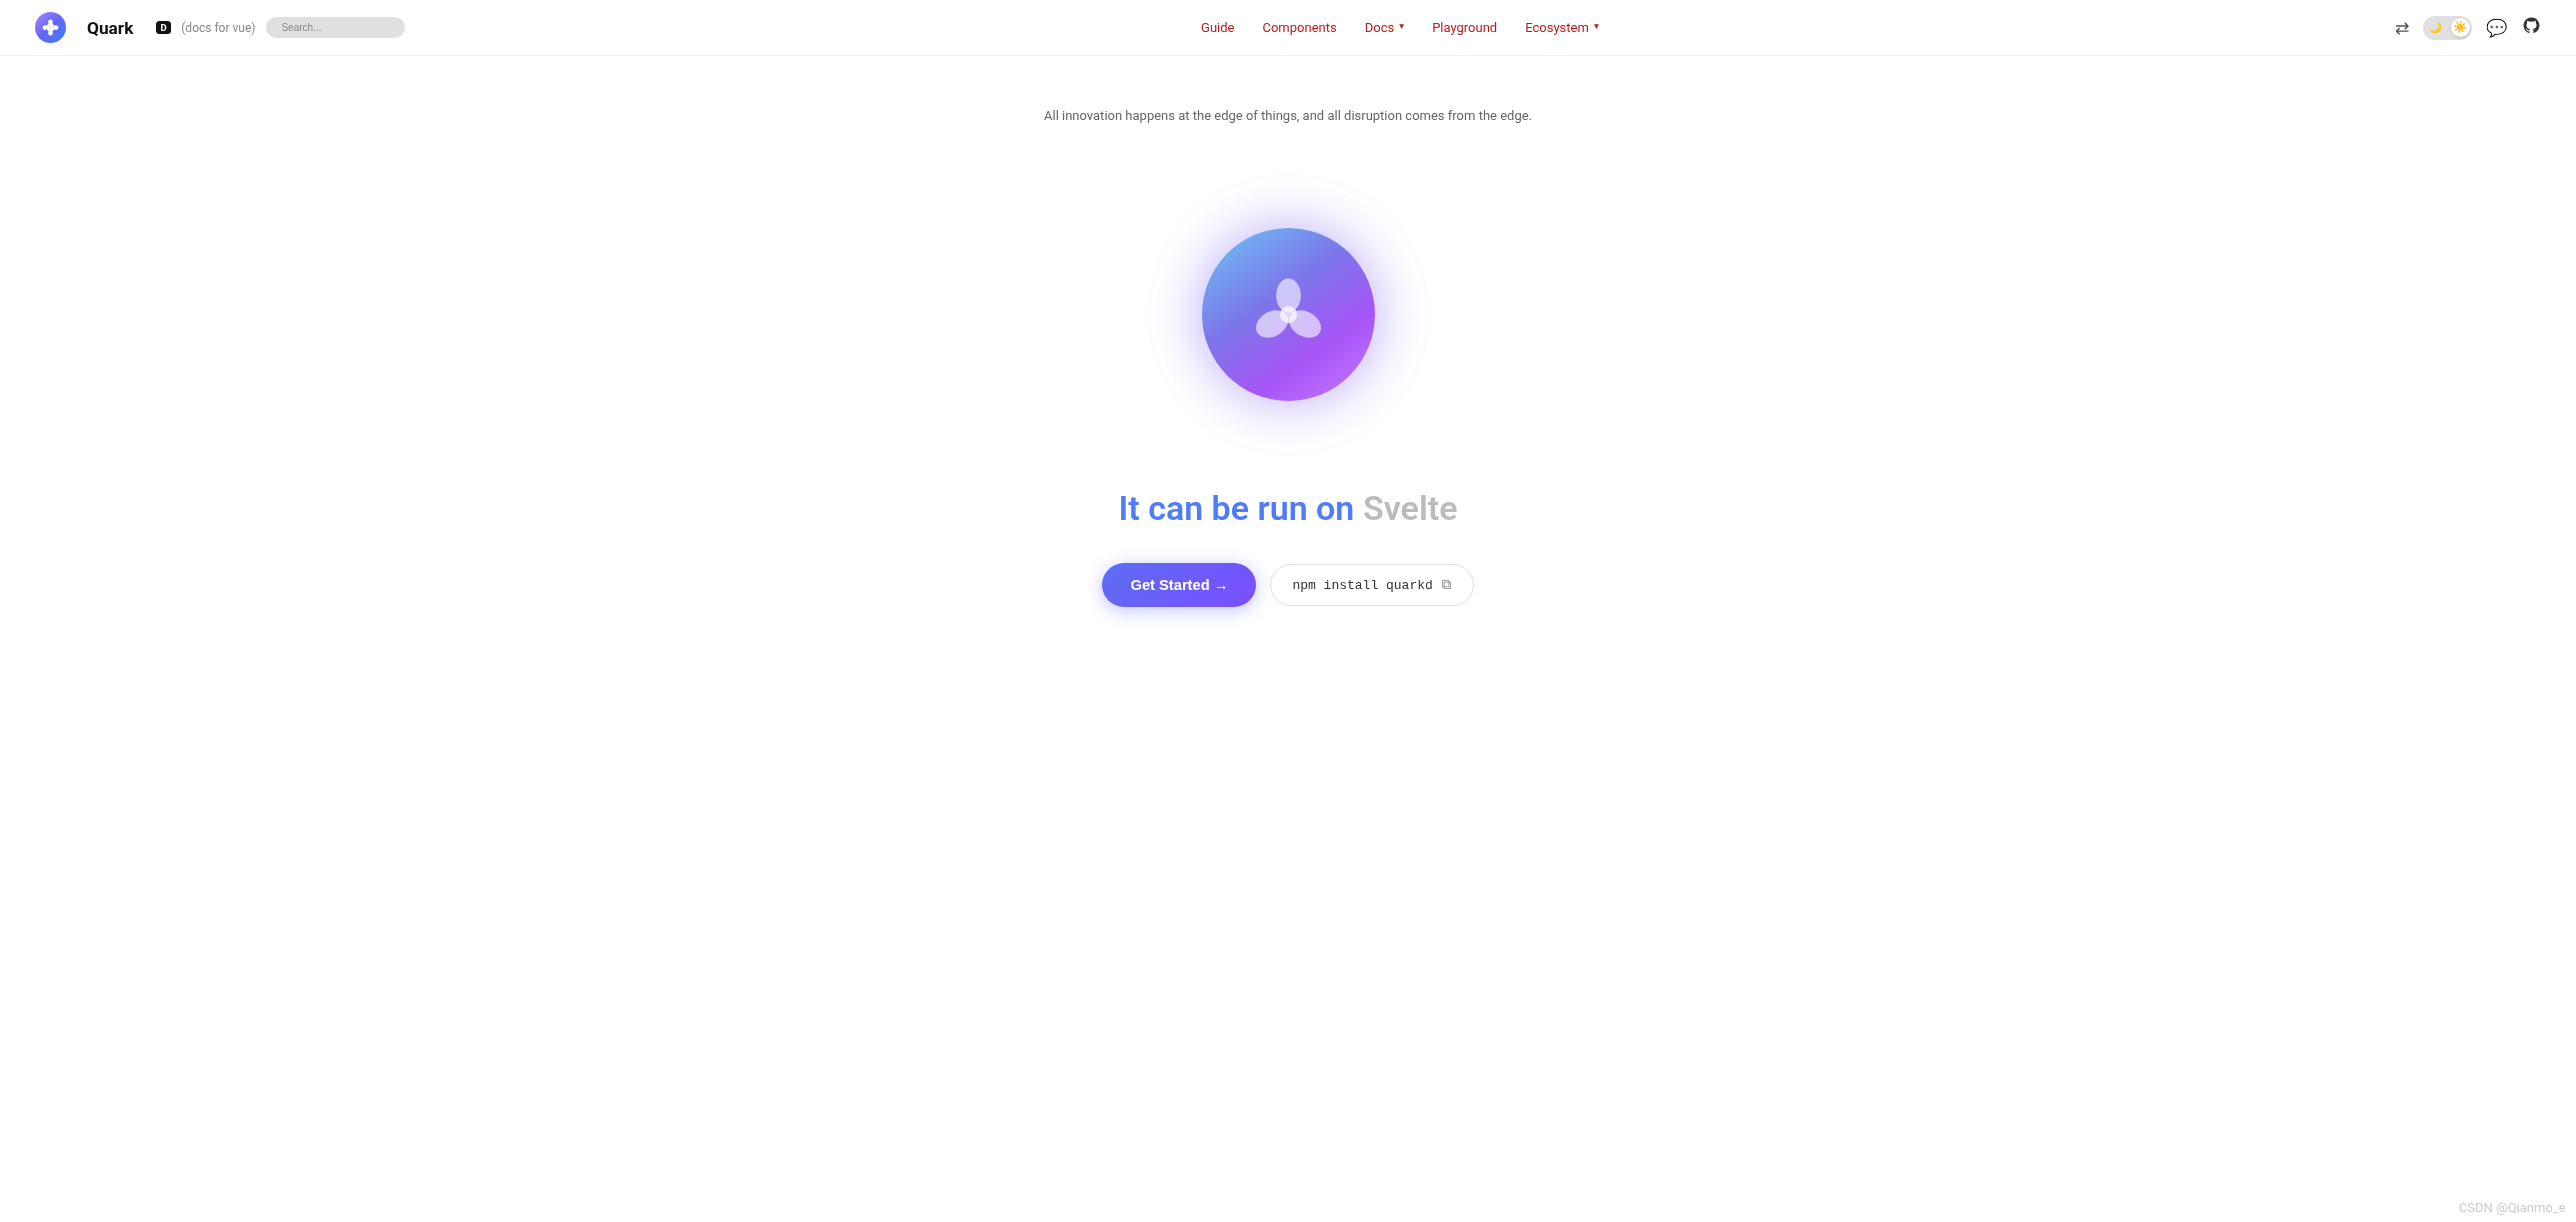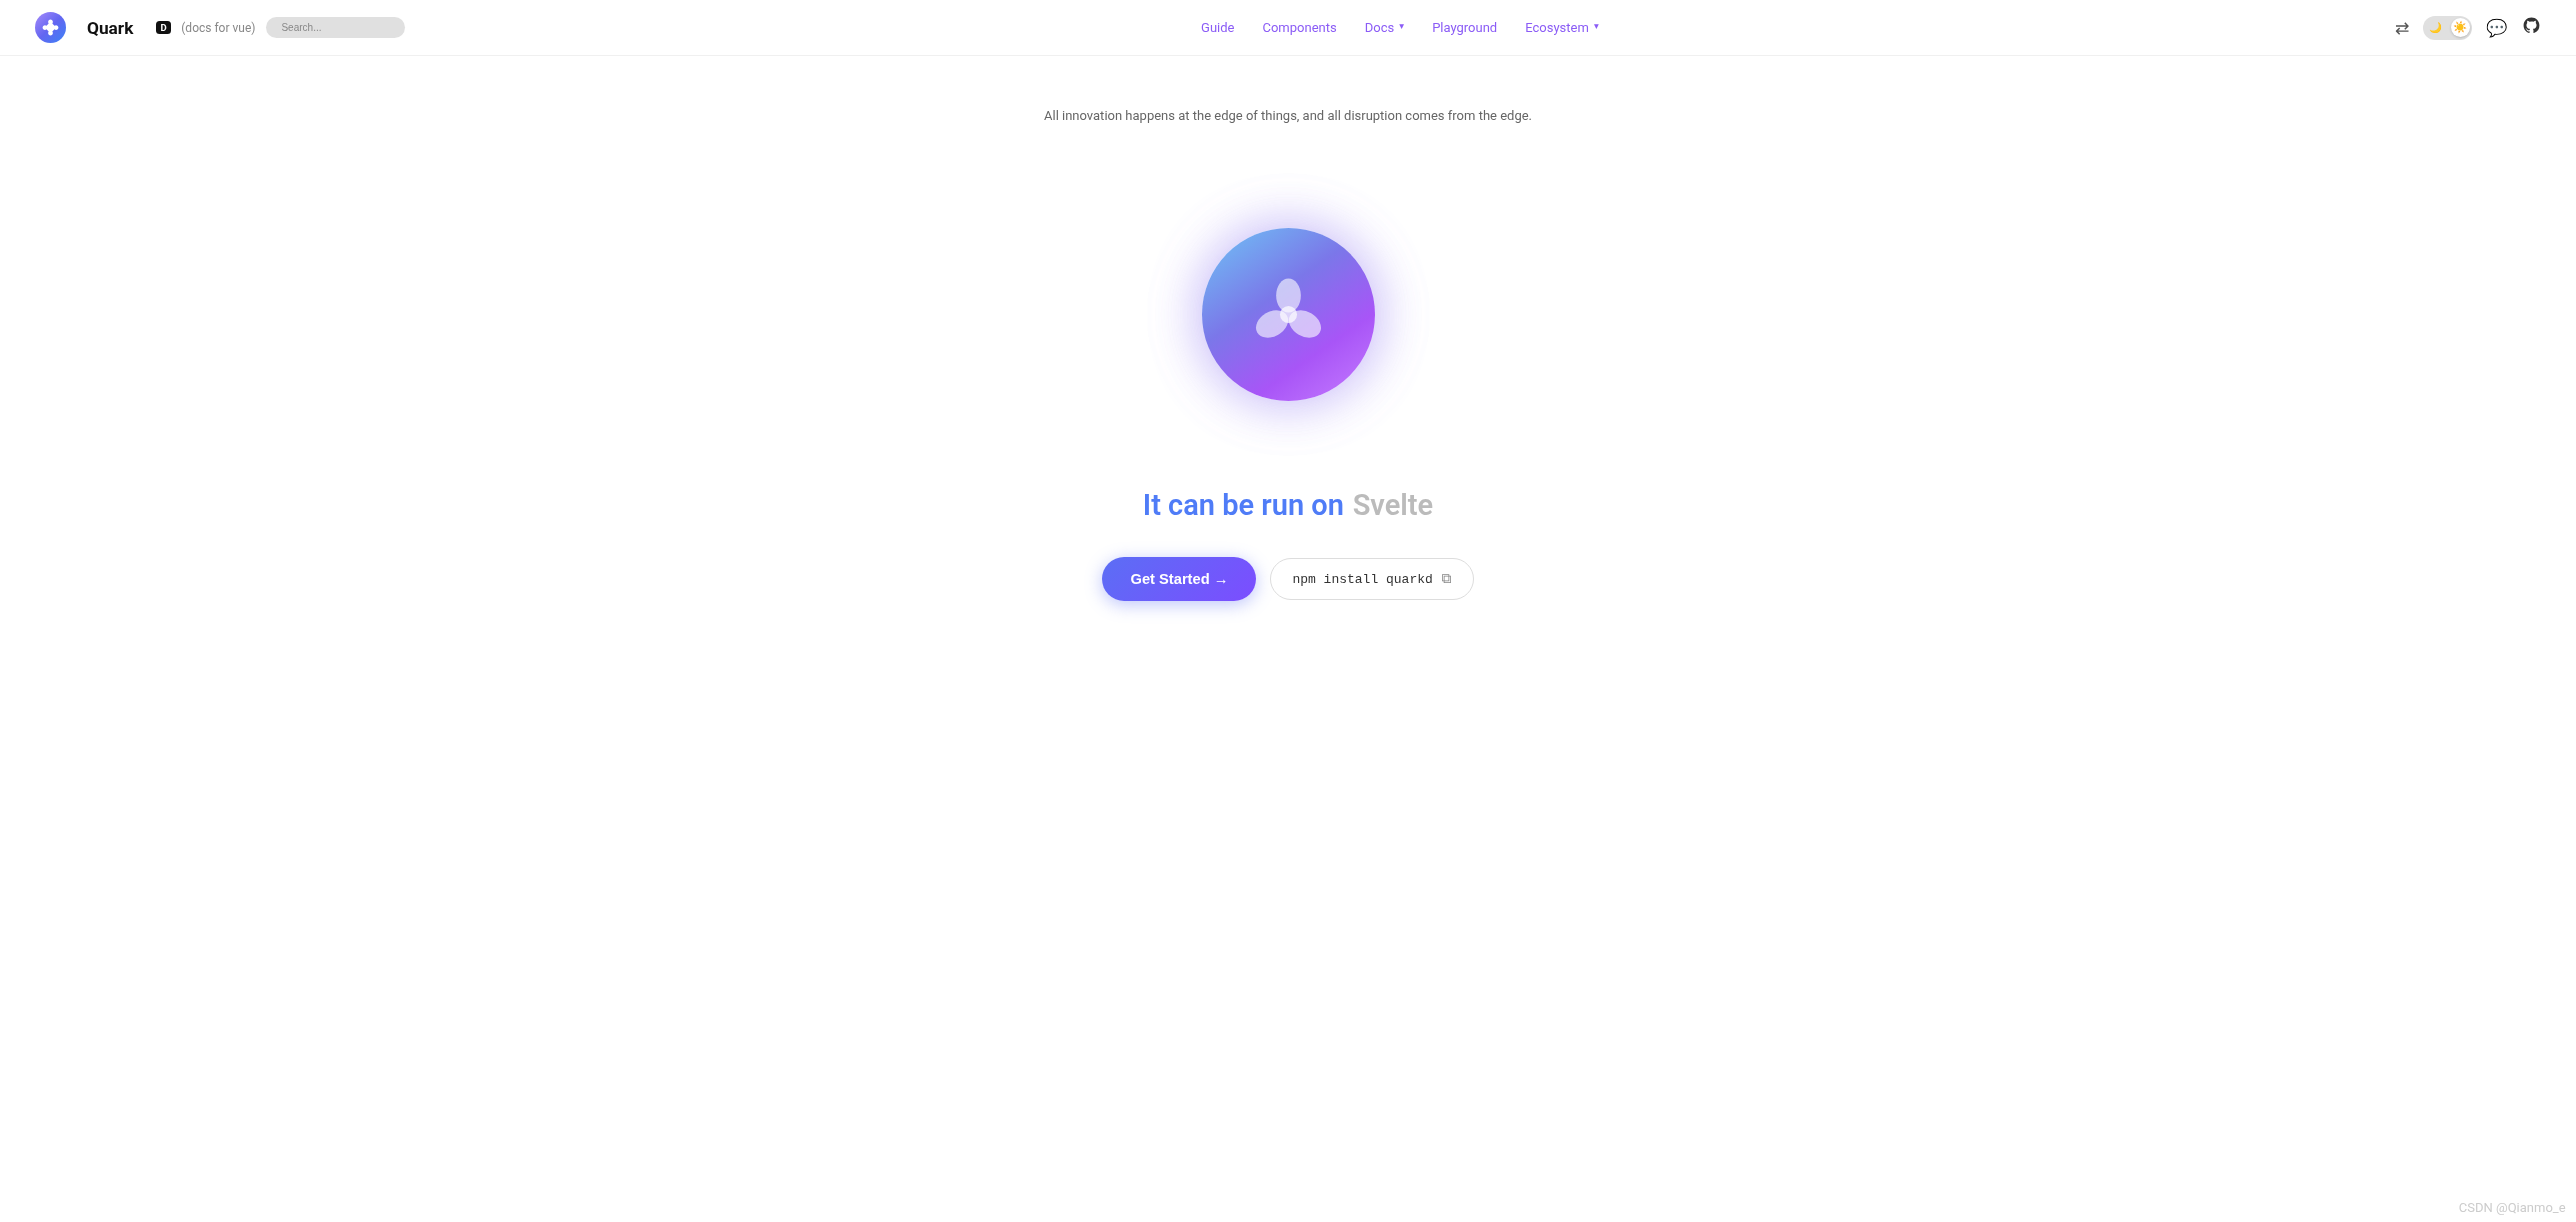--- a/index.html
+++ b/index.html
@@ -88,21 +88,21 @@
     }
 
     .nav-links {
       display: flex;
       align-items: center;
       gap: 28px;
     }
 
     .nav-link {
       font-size: 13px;
-      color: #8b5cf6;
+      color: #b91c1c;
       text-decoration: none;
       cursor: pointer;
       display: flex;
       align-items: flex-start;
       gap: 3.5px;
     }
 
     .nav-right {
       display: flex;
       align-items: center;
@@ -218,21 +218,21 @@
     .hero-title {
       font-size: 50px;
       font-weight: 800;
       color: #1a1a2e;
       line-height: 1.15;
       max-width: 781px;
       margin-bottom: 14px;
     }
 
     .hero-subtitle {
-      font-size: 29px;
+      font-size: 34px;
       font-weight: 600;
       margin-bottom: 35px;
       display: flex;
       align-items: center;
       gap: 8.7px;
       justify-content: center;
     }
 
     .subtitle-blue {
       color: #4f7cf7;

